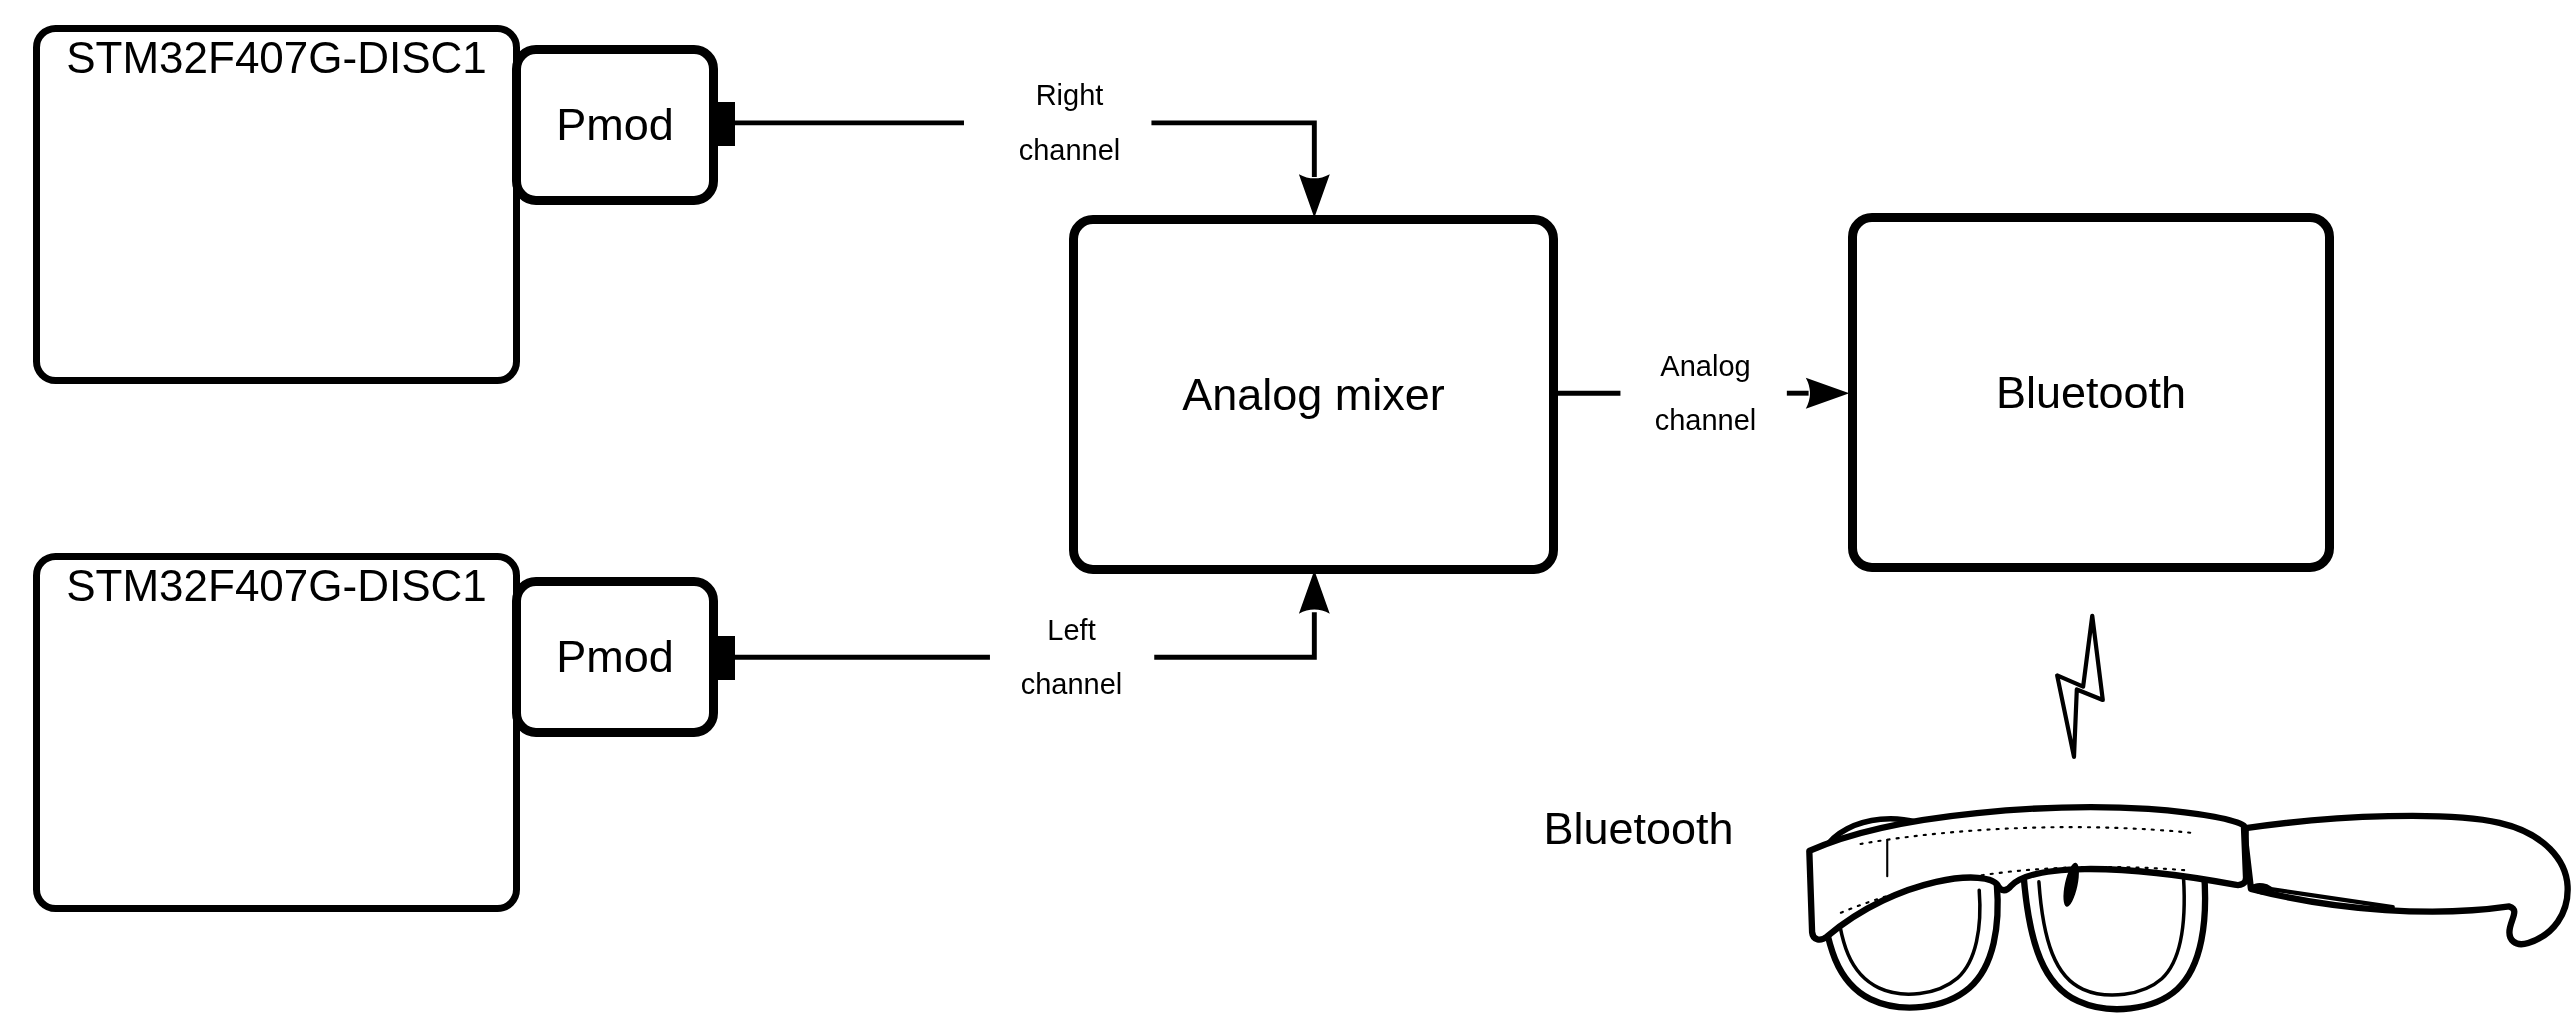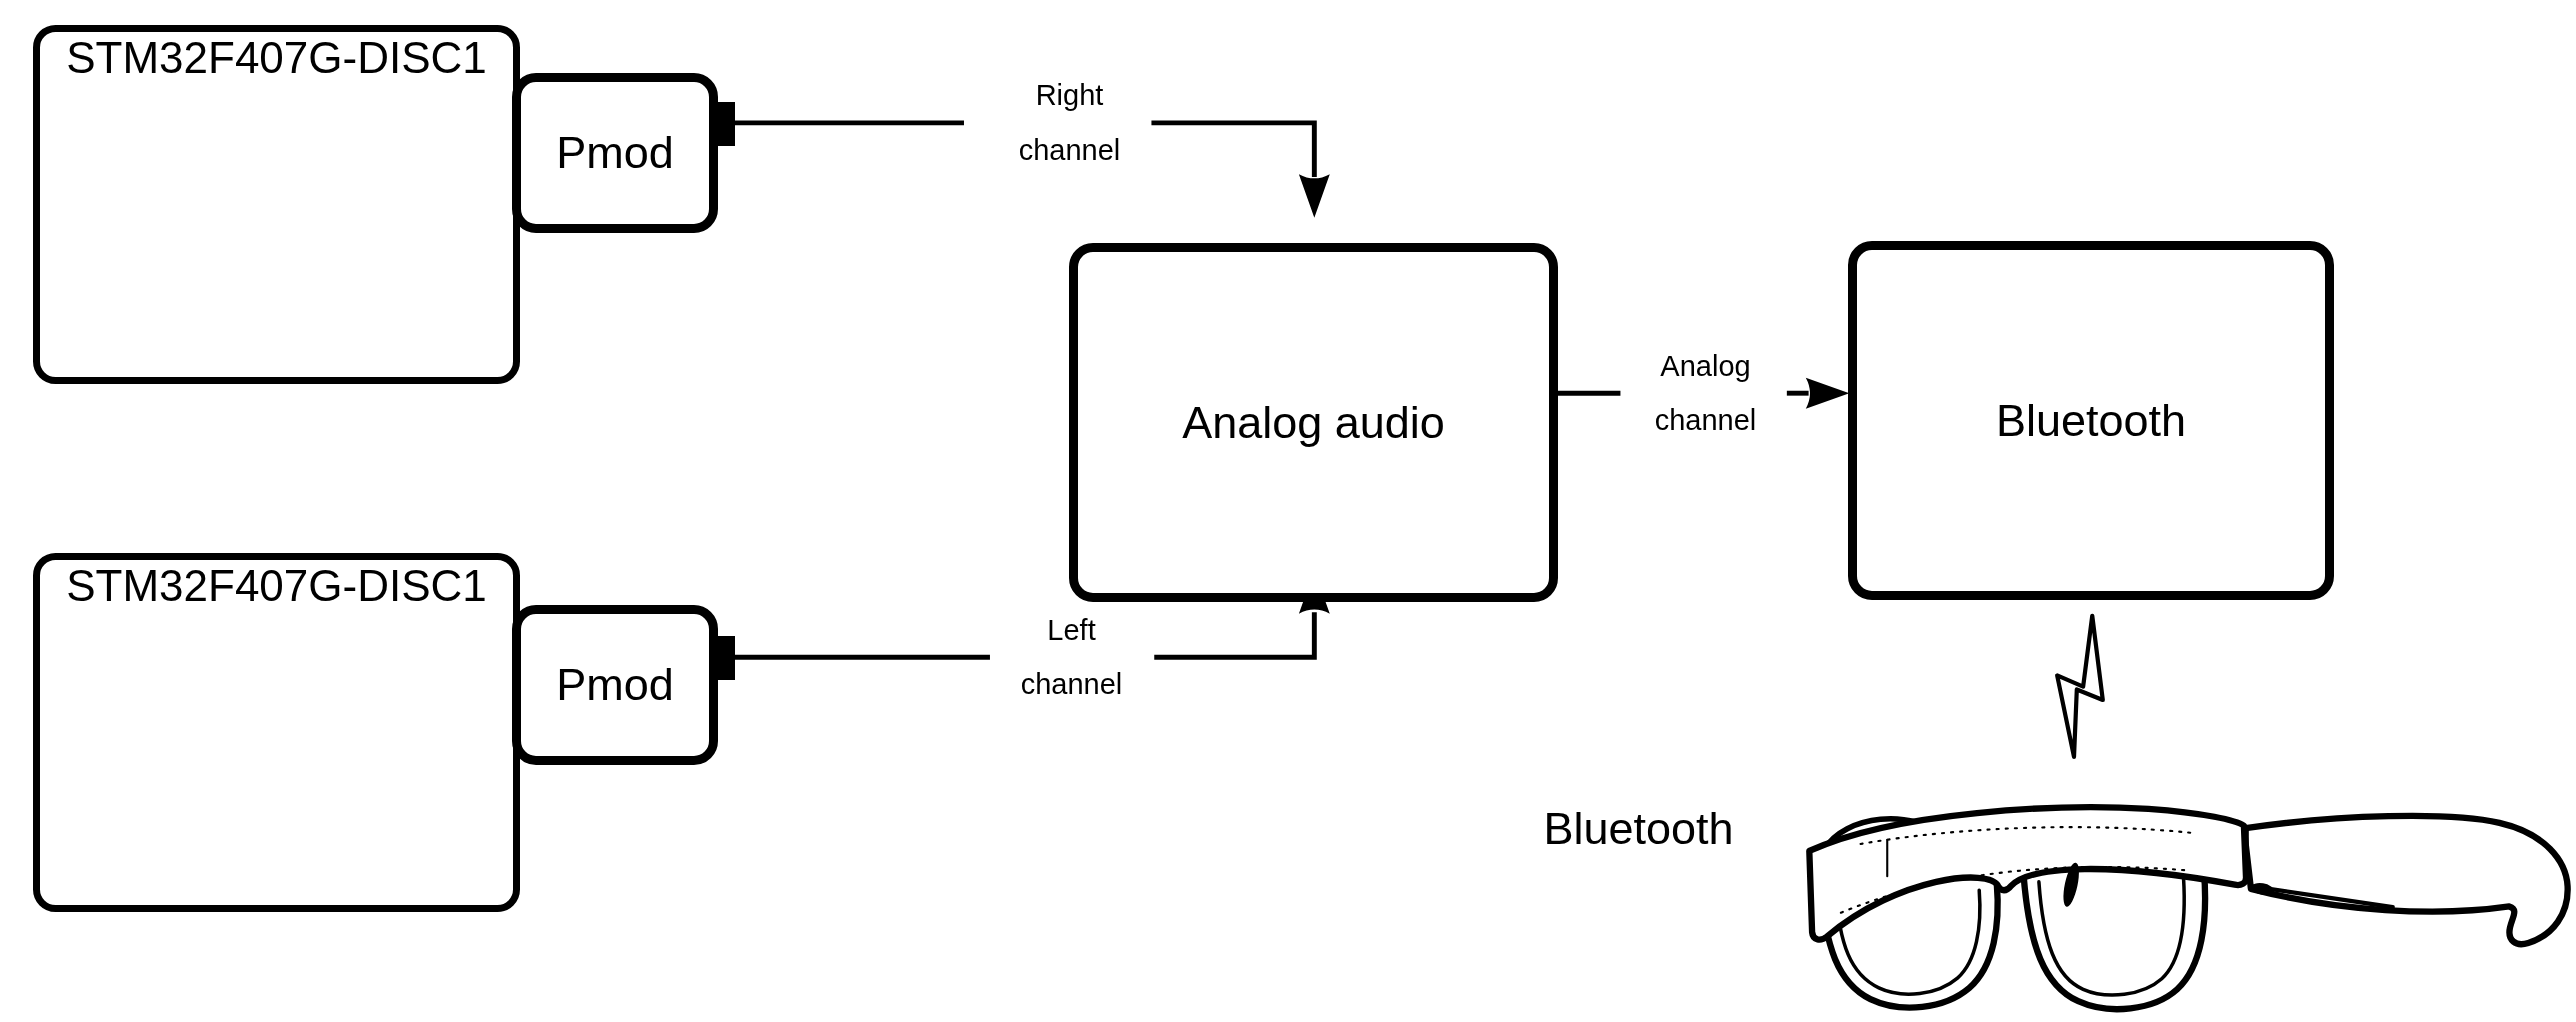--- a/index.html
+++ b/index.html
@@ -3,21 +3,21 @@
 <meta charset="utf-8">
 <style>
   html,body{margin:0;padding:0;background:#ffffff;}
   .stage{
     position:relative;width:2576px;height:1023px;background:#ffffff;
     font-family:"Liberation Sans",sans-serif;color:#000;overflow:hidden;
   }
   .box{position:absolute;background:#ffffff;border:7.7px solid #000;border-radius:22.5px;box-sizing:border-box;}
   .box.thick{border-width:9px;border-radius:24px;}
   .board-label{position:absolute;left:0;right:0;top:0;text-align:center;font-size:44px;line-height:51px;white-space:nowrap;}
-  .flexcenter{display:flex;flex-direction:column;align-items:center;justify-content:center;text-align:center;margin-top:28px;}
+  .flexcenter{display:flex;flex-direction:column;align-items:center;justify-content:center;text-align:center;}
   .bigtext{font-size:45px;line-height:55px;}
   .nub{position:absolute;background:#000;}
   .lbl{position:absolute;width:323px;margin-left:-161px;text-align:center;font-size:29px;line-height:51px;white-space:nowrap;}
   .caption{position:absolute;left:1491px;top:801px;width:295px;text-align:center;font-size:45px;line-height:55px;}
   svg.art{position:absolute;left:0;top:0;width:2576px;height:1023px;}
   .wire{stroke:#000;stroke-width:7;fill:none;}
   .head{fill:#000;stroke:none;}
   .ink{stroke:#000;fill:none;}
   .inkw{stroke:#000;fill:#ffffff;}
 </style>
@@ -116,21 +116,21 @@
 
   <div class="box" style="left:33px;top:553px;width:487px;height:359px;">
     <div class="board-label">STM32F407G-DISC1</div>
   </div>
   <div class="box thick flexcenter" style="left:512px;top:577px;width:206px;height:160px;font-size:45px;">
     <span>Pmod</span>
   </div>
   <div class="nub" style="left:718px;top:636px;width:17px;height:44px;"></div>
 
   <div class="box thick flexcenter bigtext" style="left:1069px;top:215px;width:489px;height:359px;">
-    <span>Analog audio</span>
+    <span>Analog mixer</span>
   </div>
 
   <div class="box thick flexcenter bigtext" style="left:1848px;top:213px;width:486px;height:359px;">
     <span>Bluetooth</span>
   </div>
 
   <div class="lbl" style="left:1069px;top:70px;">Right</div>
   <div class="lbl" style="left:1069px;top:125px;">channel</div>
 
   <div class="lbl" style="left:1071px;top:605px;">Left</div>

